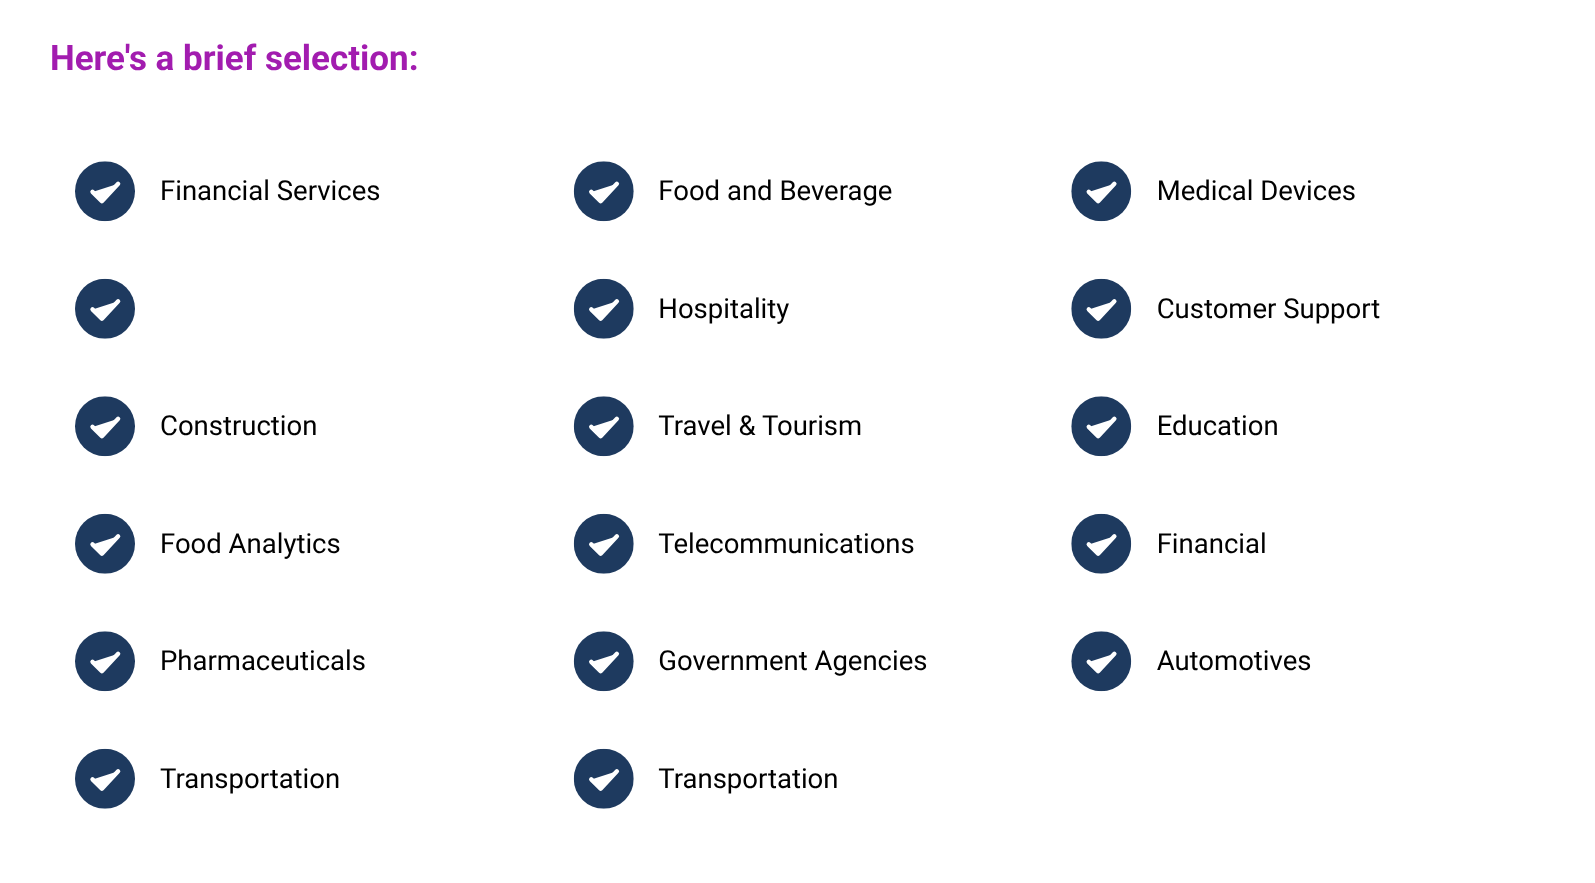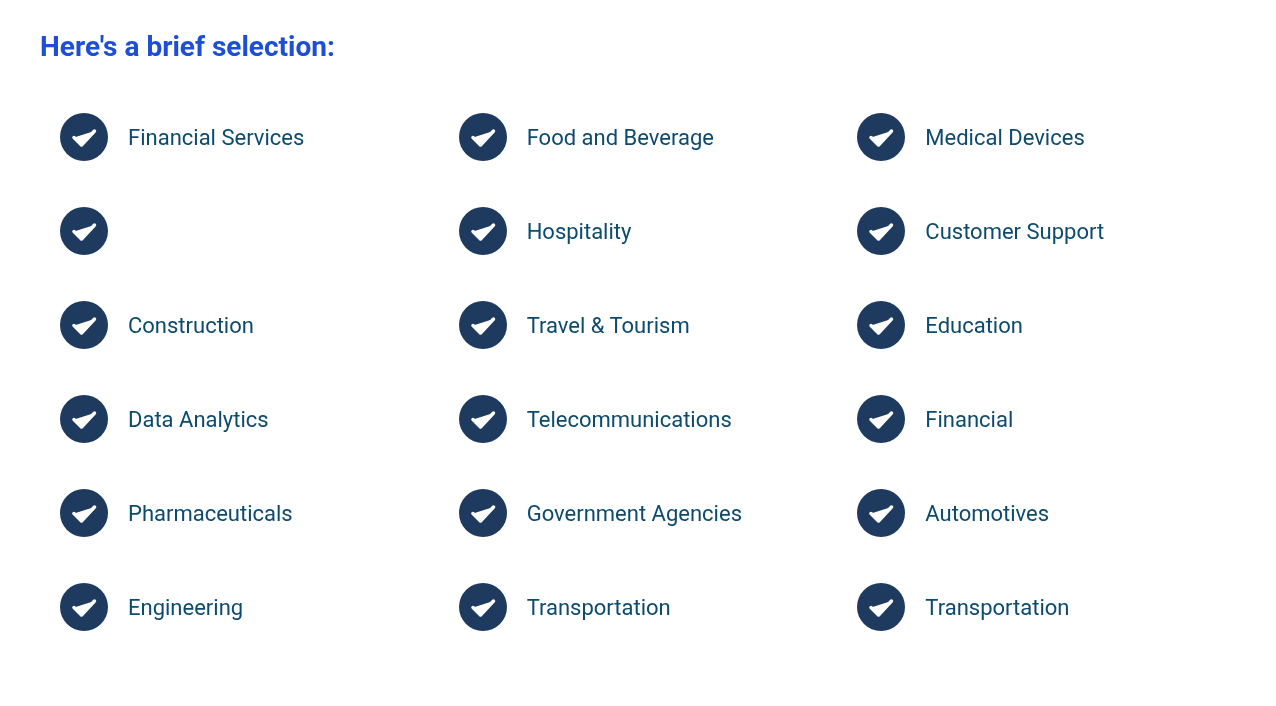--- a/index.html
+++ b/index.html
@@ -12,22 +12,22 @@
       width: 1276px;
       min-height: 706px;
       background: #ffffff;
       font-family: -apple-system, BlinkMacSystemFont, 'Segoe UI', Roboto, sans-serif;
       padding: 30px 40px;
     }
 
     .page-heading {
       font-size: 28px;
       font-weight: 700;
-      color: #1d4ed8;
-      margin-bottom: 32px;
+      color: #a21caf;
+      margin-bottom: 48px;
     }
 
     .grid {
       display: grid;
       grid-template-columns: repeat(3, 1fr);
       gap: 0;
       row-gap: 10px;
     }
 
     .grid-item {
@@ -46,21 +46,21 @@
     .check-circle {
       fill: #1e3a5f;
     }
 
     .check-mark {
       fill: #ffffff;
     }
 
     .item-label {
       font-size: 22px;
-      color: #0c4a6e;
+      color: #000000;
       font-weight: 400;
     }
   </style>
 </head>
 <body>
 
 <h1 class="page-heading">Here's a brief selection:</h1>
 
 <div class="grid" id="grid-container">
 <div class="grid-item">
@@ -123,21 +123,21 @@
         <circle class="check-circle" cx="24" cy="24" r="24"></circle>
         <path class="check-mark" d="M14 24.5l7.5 7.5 13-14" stroke="#ffffff" stroke-width="3.5" stroke-linecap="round" stroke-linejoin="round" fill="none"></path>
       </svg>
       <span class="item-label">Education</span>
     </div>
     <div class="grid-item">
       <svg class="check-icon" viewBox="0 0 48 48" xmlns="http://www.w3.org/2000/svg">
         <circle class="check-circle" cx="24" cy="24" r="24"></circle>
         <path class="check-mark" d="M14 24.5l7.5 7.5 13-14" stroke="#ffffff" stroke-width="3.5" stroke-linecap="round" stroke-linejoin="round" fill="none"></path>
       </svg>
-      <span class="item-label">Data Analytics</span>
+      <span class="item-label">Food Analytics</span>
     </div>
     <div class="grid-item">
       <svg class="check-icon" viewBox="0 0 48 48" xmlns="http://www.w3.org/2000/svg">
         <circle class="check-circle" cx="24" cy="24" r="24"></circle>
         <path class="check-mark" d="M14 24.5l7.5 7.5 13-14" stroke="#ffffff" stroke-width="3.5" stroke-linecap="round" stroke-linejoin="round" fill="none"></path>
       </svg>
       <span class="item-label">Telecommunications</span>
     </div>
     <div class="grid-item">
       <svg class="check-icon" viewBox="0 0 48 48" xmlns="http://www.w3.org/2000/svg">
@@ -165,27 +165,20 @@
         <circle class="check-circle" cx="24" cy="24" r="24"></circle>
         <path class="check-mark" d="M14 24.5l7.5 7.5 13-14" stroke="#ffffff" stroke-width="3.5" stroke-linecap="round" stroke-linejoin="round" fill="none"></path>
       </svg>
       <span class="item-label">Automotives</span>
     </div>
     <div class="grid-item">
       <svg class="check-icon" viewBox="0 0 48 48" xmlns="http://www.w3.org/2000/svg">
         <circle class="check-circle" cx="24" cy="24" r="24"></circle>
         <path class="check-mark" d="M14 24.5l7.5 7.5 13-14" stroke="#ffffff" stroke-width="3.5" stroke-linecap="round" stroke-linejoin="round" fill="none"></path>
       </svg>
-      <span class="item-label">Engineering</span>
-    </div>
-    <div class="grid-item">
-      <svg class="check-icon" viewBox="0 0 48 48" xmlns="http://www.w3.org/2000/svg">
-        <circle class="check-circle" cx="24" cy="24" r="24"></circle>
-        <path class="check-mark" d="M14 24.5l7.5 7.5 13-14" stroke="#ffffff" stroke-width="3.5" stroke-linecap="round" stroke-linejoin="round" fill="none"></path>
-      </svg>
       <span class="item-label">Transportation</span>
     </div>
     <div class="grid-item">
       <svg class="check-icon" viewBox="0 0 48 48" xmlns="http://www.w3.org/2000/svg">
         <circle class="check-circle" cx="24" cy="24" r="24"></circle>
         <path class="check-mark" d="M14 24.5l7.5 7.5 13-14" stroke="#ffffff" stroke-width="3.5" stroke-linecap="round" stroke-linejoin="round" fill="none"></path>
       </svg>
       <span class="item-label">Transportation</span>
     </div>
   </div>

